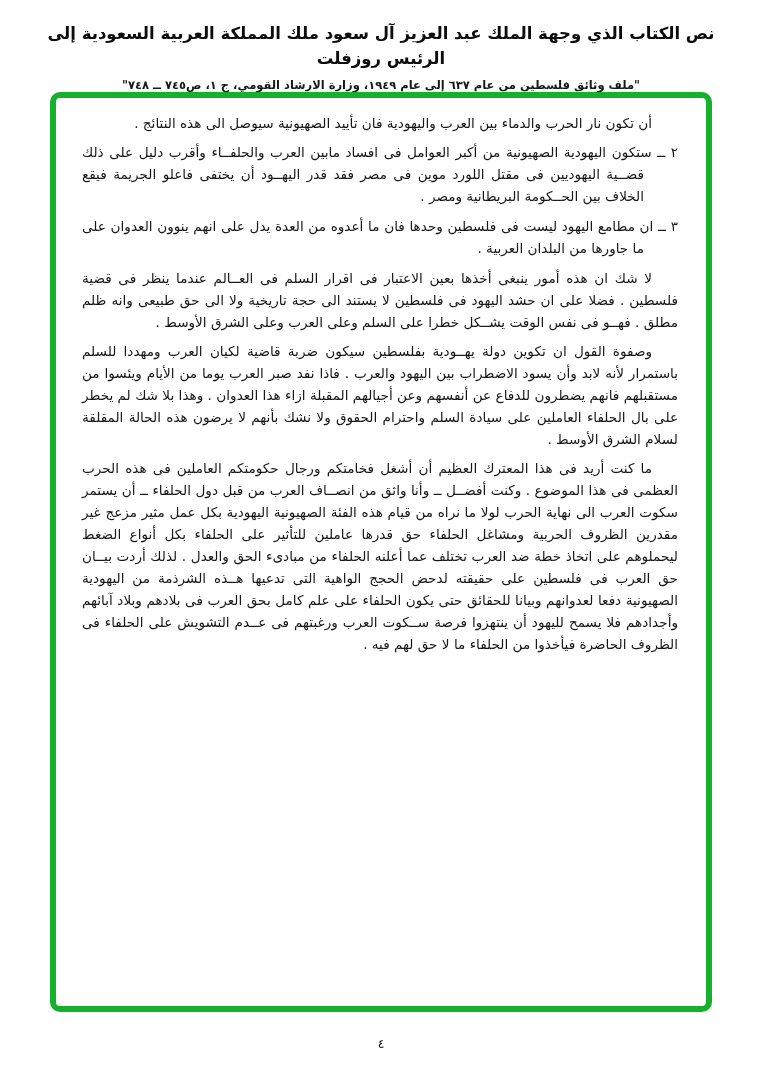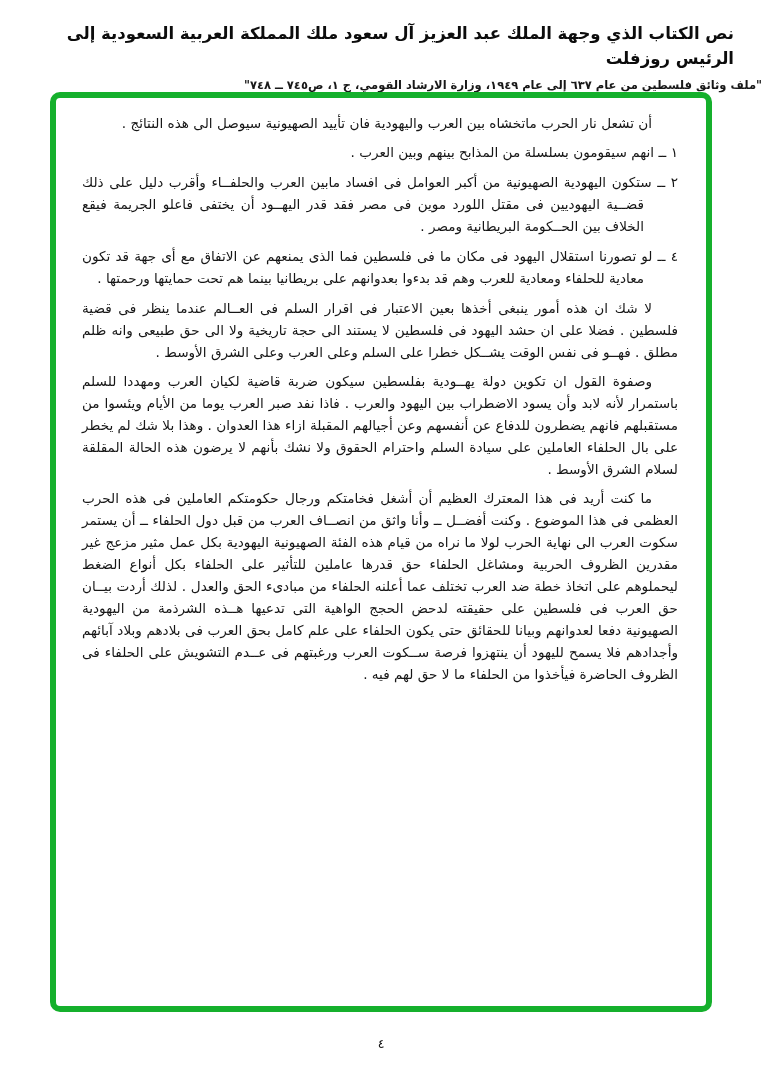--- a/index.html
+++ b/index.html
@@ -12,20 +12,21 @@
   }
   .page {
     position: relative;
     width: 762px; height: 1081px;
     background: #ffffff;
     color: #121212;
   }
   .doc-header {
     position: absolute;
     top: 22px; left: 0; right: 0;
+    text-align: center;
   }
   .doc-title {
     font-size: 16.5px;
     font-weight: bold;
     color: #0c0c0c;
     line-height: 1.5;
     padding: 0 28px;
   }
   .doc-source {
     margin-top: 6px;
@@ -76,41 +77,36 @@
 <div class="page">
 
   <div class="doc-header">
     <div class="doc-title">نص الكتاب الذي وجهة الملك عبد العزيز آل سعود ملك المملكة العربية السعودية إلى الرئيس روزفلت</div>
     <div class="doc-source">"ملف وثائق فلسطين من عام ٦٣٧ إلى عام ١٩٤٩، وزارة الارشاد القومي، ج ١، ص٧٤٥ ــ ٧٤٨"</div>
   </div>
 
   <div class="green-frame">
     <div class="body-text">
 
-      <p class="para-indent">أن تشعل نار الحرب ماتخشاه بين العرب واليهودية فان تأييد الصهيونية سيوصل الى هذه النتائج .</p>
+      <p class="para-indent">أن تكون نار الحرب والدماء بين العرب واليهودية فان تأييد الصهيونية سيوصل الى هذه النتائج .</p>
 
 
-      <div class="list-item">
-        <span class="num">١</span>
-        <span class="sep">ــ</span>
-        <span class="txt">انهم سيقومون بسلسلة من المذابح بينهم وبين العرب .</span>
-      </div>
 
       <div class="list-item">
         <span class="num">٢</span>
         <span class="sep">ــ</span>
         <span class="txt">ستكون اليهودية الصهيونية من أكبر العوامل فى افساد مابين العرب والحلفــاء وأقرب دليل على ذلك قضــية اليهوديين فى مقتل اللورد موين فى مصر فقد قدر اليهــود أن يختفى فاعلو الجريمة فيقع الخلاف بين الحــكومة البريطانية ومصر .</span>
       </div>
 
+      <div class="list-item">
+        <span class="num">٣</span>
+        <span class="sep">ــ</span>
+        <span class="txt">ان مطامع اليهود ليست فى فلسطين وحدها فان ما أعدوه من العدة يدل على انهم ينوون العدوان على ما جاورها من البلدان العربية .</span>
+      </div>
 
-      <div class="list-item">
-        <span class="num">٤</span>
-        <span class="sep">ــ</span>
-        <span class="txt">لو تصورنا استقلال اليهود فى مكان ما فى فلسطين فما الذى يمنعهم عن الاتفاق مع أى جهة قد تكون معادية للحلفاء ومعادية للعرب وهم قد بدءوا بعدوانهم على بريطانيا بينما هم تحت حمايتها ورحمتها .</span>
-      </div>
 
       <p class="para-indent">لا شك ان هذه أمور ينبغى أخذها بعين الاعتبار فى اقرار السلم فى العــالم عندما ينظر فى قضية فلسطين . فضلا على ان حشد اليهود فى فلسطين لا يستند الى حجة تاريخية ولا الى حق طبيعى وانه ظلم مطلق . فهــو فى نفس الوقت يشــكل خطرا على السلم وعلى العرب وعلى الشرق الأوسط .</p>
 
       <p class="para-indent">وصفوة القول ان تكوين دولة يهــودية بفلسطين سيكون ضربة قاضية لكيان العرب ومهددا للسلم باستمرار لأنه لابد وأن يسود الاضطراب بين اليهود والعرب . فاذا نفد صبر العرب يوما من الأيام ويئسوا من مستقبلهم فانهم يضطرون للدفاع عن أنفسهم وعن أجيالهم المقبلة ازاء هذا العدوان . وهذا بلا شك لم يخطر على بال الحلفاء العاملين على سيادة السلم واحترام الحقوق ولا نشك بأنهم لا يرضون هذه الحالة المقلقة لسلام الشرق الأوسط .</p>
 
       <p class="para-indent">ما كنت أريد فى هذا المعترك العظيم أن أشغل فخامتكم ورجال حكومتكم العاملين فى هذه الحرب العظمى فى هذا الموضوع . وكنت أفضــل ــ وأنا واثق من انصــاف العرب من قبل دول الحلفاء ــ أن يستمر سكوت العرب الى نهاية الحرب لولا ما نراه من قيام هذه الفئة الصهيونية اليهودية بكل عمل مثير مزعج غير مقدرين الظروف الحربية ومشاغل الحلفاء حق قدرها عاملين للتأثير على الحلفاء بكل أنواع الضغط ليحملوهم على اتخاذ خطة ضد العرب تختلف عما أعلنه الحلفاء من مبادىء الحق والعدل . لذلك أردت بيــان حق العرب فى فلسطين على حقيقته لدحض الحجج الواهية التى تدعيها هــذه الشرذمة من اليهودية الصهيونية دفعا لعدوانهم وبيانا للحقائق حتى يكون الحلفاء على علم كامل بحق العرب فى بلادهم وبلاد آبائهم وأجدادهم فلا يسمح لليهود أن ينتهزوا فرصة ســكوت العرب ورغبتهم فى عــدم التشويش على الحلفاء فى الظروف الحاضرة فيأخذوا من الحلفاء ما لا حق لهم فيه .</p>
 
 
     </div>
   </div>

